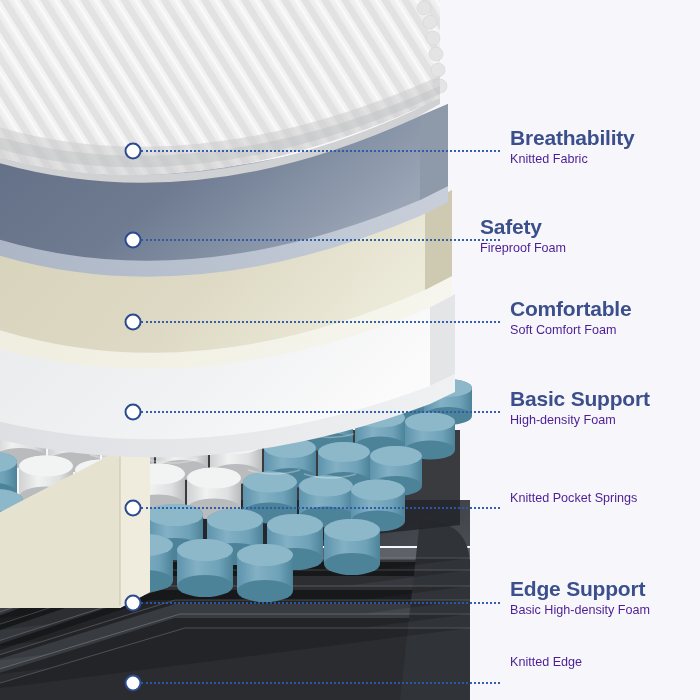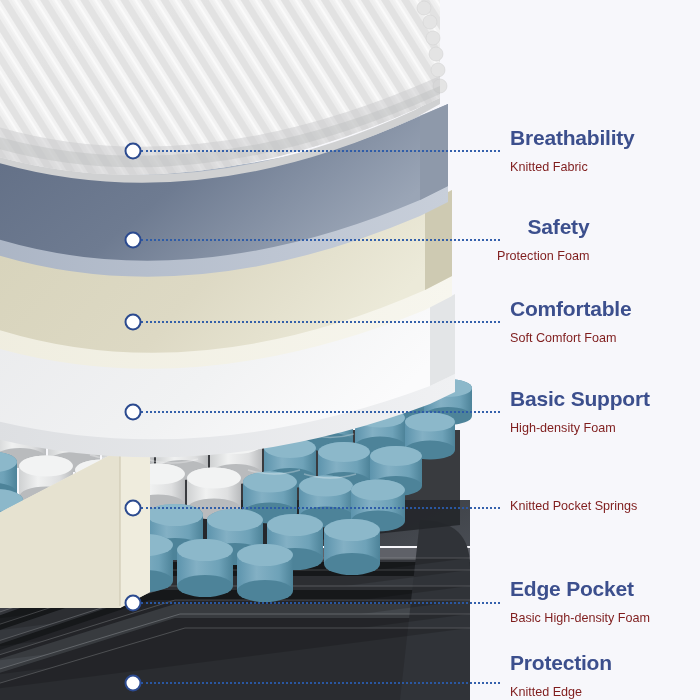--- a/index.html
+++ b/index.html
@@ -28,22 +28,22 @@
     opacity:.95;
   }
 
   
   .label{position:absolute;z-index:45;}
   .label .ttl{
     font-size:21px;font-weight:bold;color:#3c4f8d;
     letter-spacing:-.2px;line-height:1.05;white-space:nowrap;
   }
   .label .sub{
-    font-size:12.6px;font-weight:normal;color:#7f1d1d;
-    line-height:1.25;margin-top:11px;white-space:nowrap;
+    font-size:12.6px;font-weight:normal;color:#4c1d95;
+    line-height:1.25;margin-top:3px;white-space:nowrap;
   }
 </style>
 </head>
 <body>
 
 <div id="stage">
 
   <svg id="art" viewBox="0 0 700 700" preserveAspectRatio="none">
     <defs>
 
@@ -501,42 +501,41 @@
   <div class="marker" style="left:133px;top:412px;"></div>
   <div class="marker" style="left:133px;top:508px;"></div>
   <div class="marker" style="left:133px;top:603px;"></div>
   <div class="marker" style="left:133px;top:683px;"></div>
 
   <div class="label" style="left:510px;top:127px;">
     <div class="ttl">Breathability</div>
     <div class="sub">Knitted Fabric</div>
   </div>
 
-  <div class="label" style="left:497px;top:216px;text-align:right;">
+  <div class="label" style="left:480px;top:216px;">
     <div class="ttl">Safety</div>
-    <div class="sub">Protection Foam</div>
+    <div class="sub">Fireproof Foam</div>
   </div>
 
   <div class="label" style="left:510px;top:298px;">
     <div class="ttl">Comfortable</div>
     <div class="sub">Soft Comfort Foam</div>
   </div>
 
   <div class="label" style="left:510px;top:388px;">
     <div class="ttl">Basic Support</div>
     <div class="sub">High-density Foam</div>
   </div>
 
   <div class="label" style="left:510px;top:488px;">
     <div class="sub">Knitted Pocket Springs</div>
   </div>
 
   <div class="label" style="left:510px;top:578px;">
-    <div class="ttl">Edge Pocket</div>
+    <div class="ttl">Edge Support</div>
     <div class="sub">Basic High-density Foam</div>
   </div>
 
   <div class="label" style="left:510px;top:652px;">
-    <div class="ttl">Protection</div>
     <div class="sub">Knitted Edge</div>
   </div>
 
 </div>
 
 </body></html>

